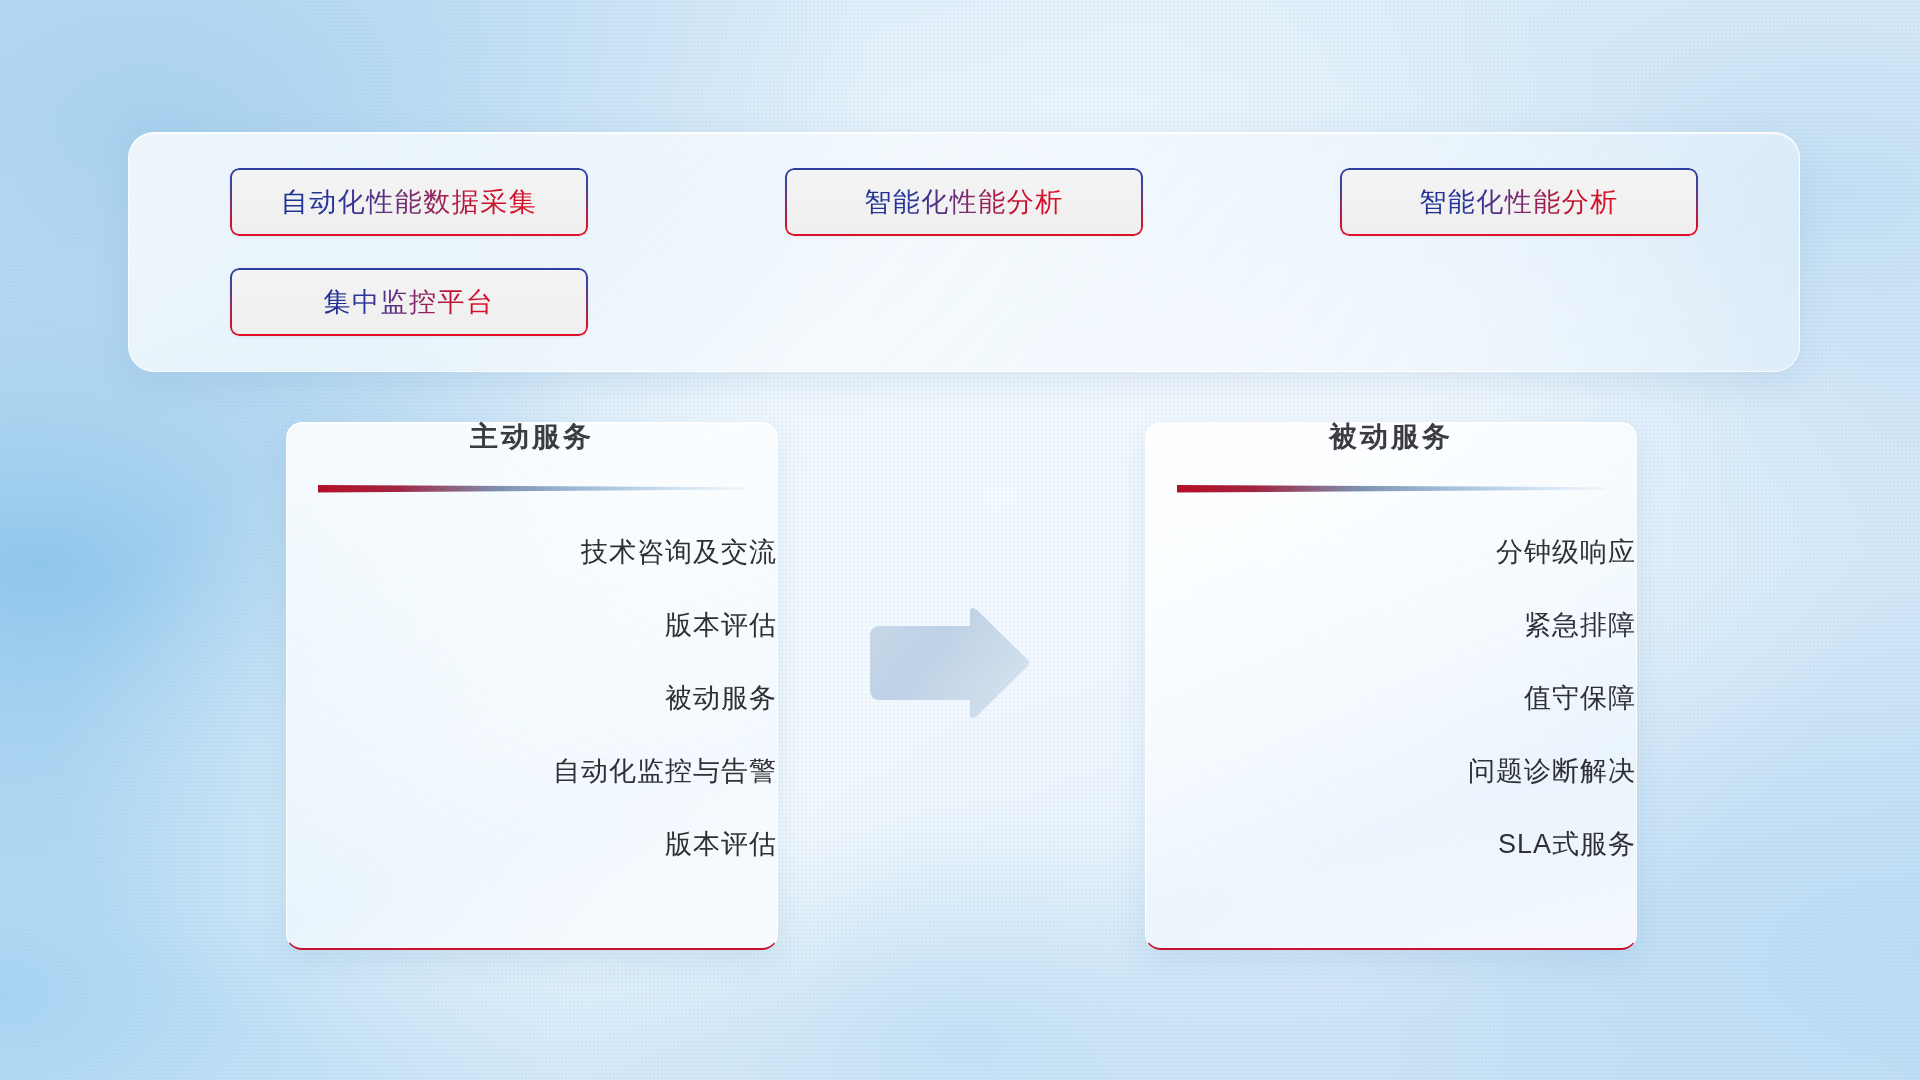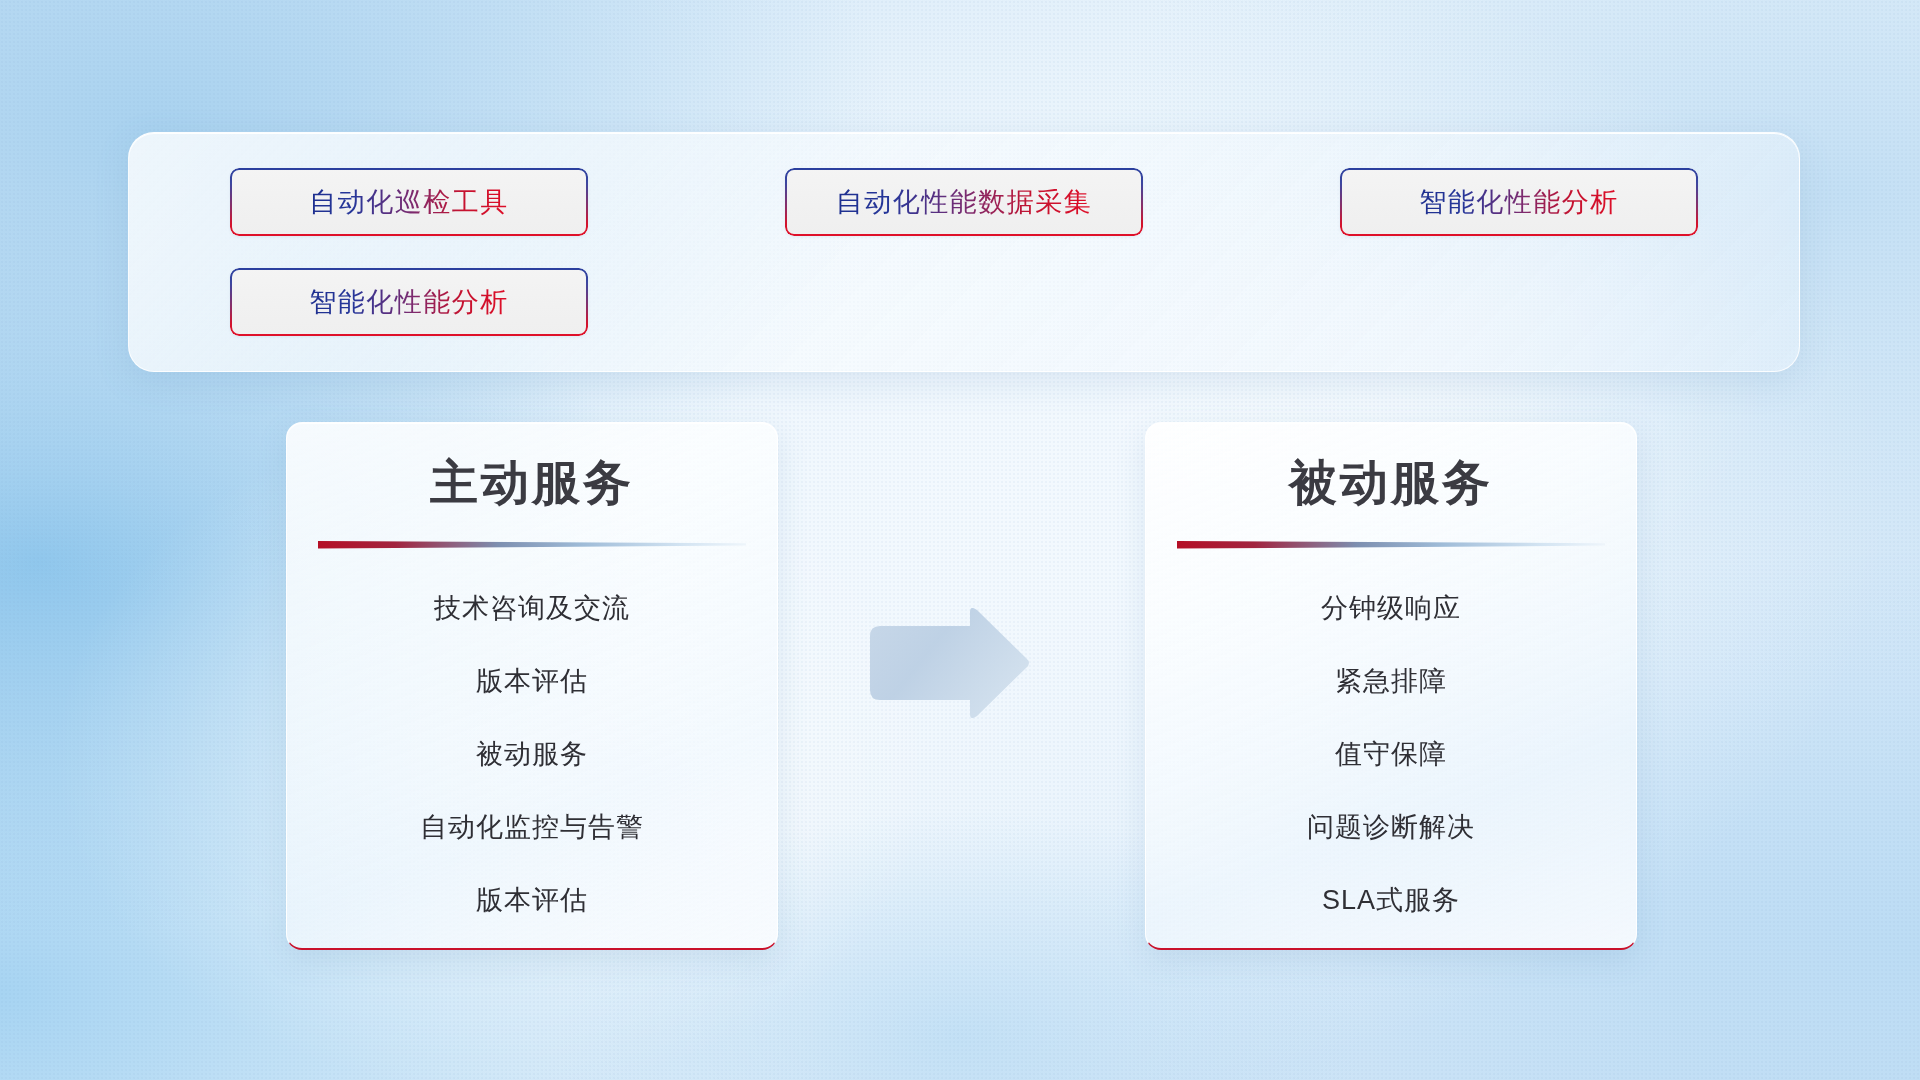--- a/index.html
+++ b/index.html
@@ -89,60 +89,59 @@
     background:linear-gradient(160deg, rgba(255,255,255,0.88) 0%, rgba(252,254,255,0.80) 30%, rgba(243,249,254,0.72) 70%, rgba(252,253,255,0.86) 100%);
     border:1px solid rgba(255,255,255,0.9);
     border-bottom:2.5px solid #c9112b;
     box-shadow:0 10px 30px rgba(95,140,185,0.16), inset 0 1px 0 rgba(255,255,255,0.9);
     z-index:2;
     display:flex; flex-direction:column; align-items:center;
   }
   #card-active  { left:286px; }
   #card-passive { left:1145px; }
   .card-title {
-    margin-top:36px;
-    font-size:48px; font-weight:bold; letter-spacing:3px;
+    font-size:28px; font-weight:bold; letter-spacing:3px;
     color:#3b3b42; line-height:1;font-family:Liberation Serif, serif;
   }
   .card-divider {
     margin-top:28px; width:428px; height:9px; position:relative;
   }
   .card-list {
     margin-top:28px; width:100%;
-    display:flex; flex-direction:column; align-items:center; gap:0;
+    display:flex; flex-direction:column; align-items:flex-end; gap:0;
   }
   .card-list-item {
     font-size:27px; color:#2f2f35; letter-spacing:1px;
     height:73px; line-height:73px;
   }
 </style>
 </head>
 <body>
 
 <div id="bg">
   <div class="bg-l1"></div>
   <div class="bg-l2"></div>
   <div class="bg-l3"></div>
 </div>
 
 <div id="top-panel">
   <div id="tag-grid">
 
     <div class="tag">
-      <span class="tag-label">自动化巡检工具</span>
-    </div>
-    <div class="tag">
       <span class="tag-label">自动化性能数据采集</span>
     </div>
     <div class="tag">
       <span class="tag-label">智能化性能分析</span>
     </div>
 
     <div class="tag">
       <span class="tag-label">智能化性能分析</span>
+    </div>
+    <div class="tag">
+      <span class="tag-label">集中监控平台</span>
     </div>
 
   </div>
 </div>
 
 <div id="arrow">
   <svg width="166" height="110" viewBox="0 0 166 110" xmlns="http://www.w3.org/2000/svg">
     <defs>
       <linearGradient id="arrowGrad" x1="0" y1="0" x2="1" y2="0.55">
         <stop offset="0%" stop-color="#c4d5e7"></stop>

